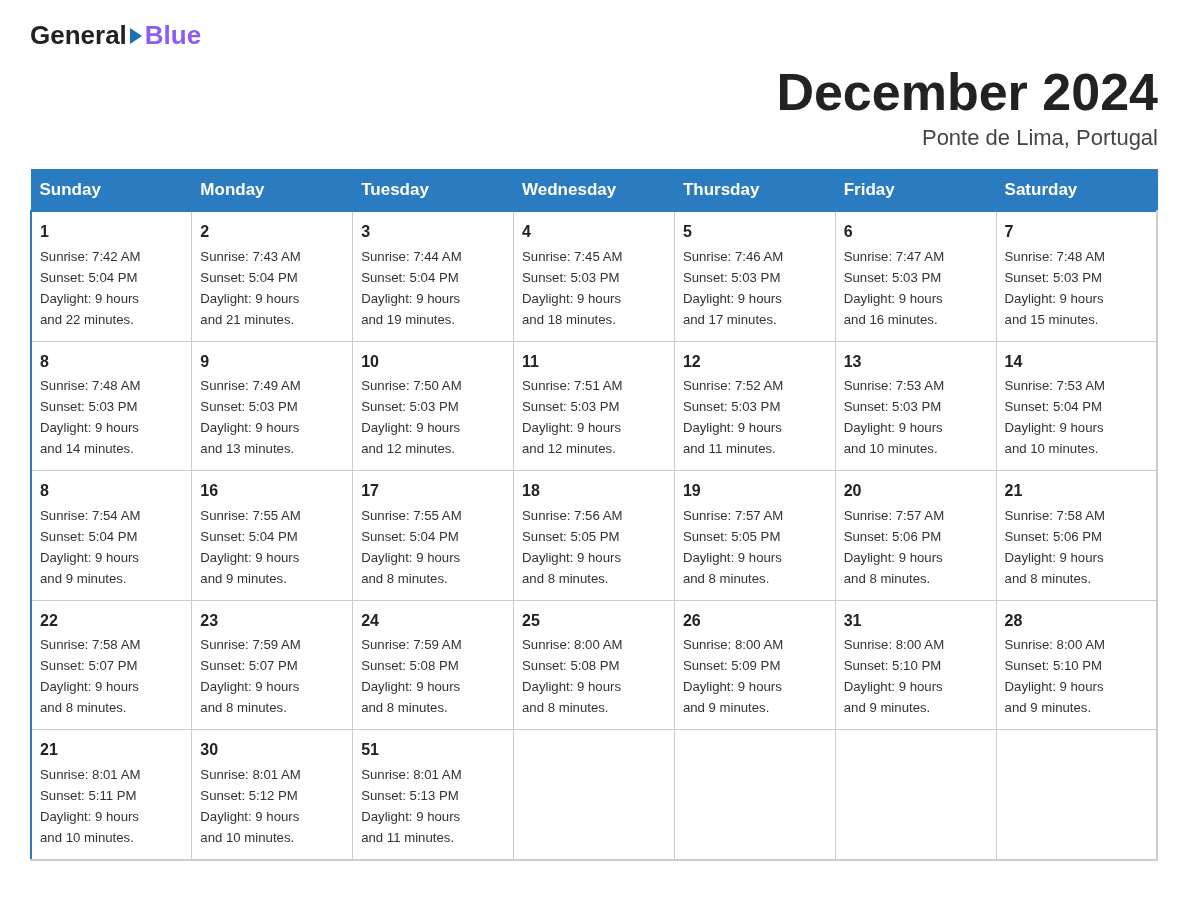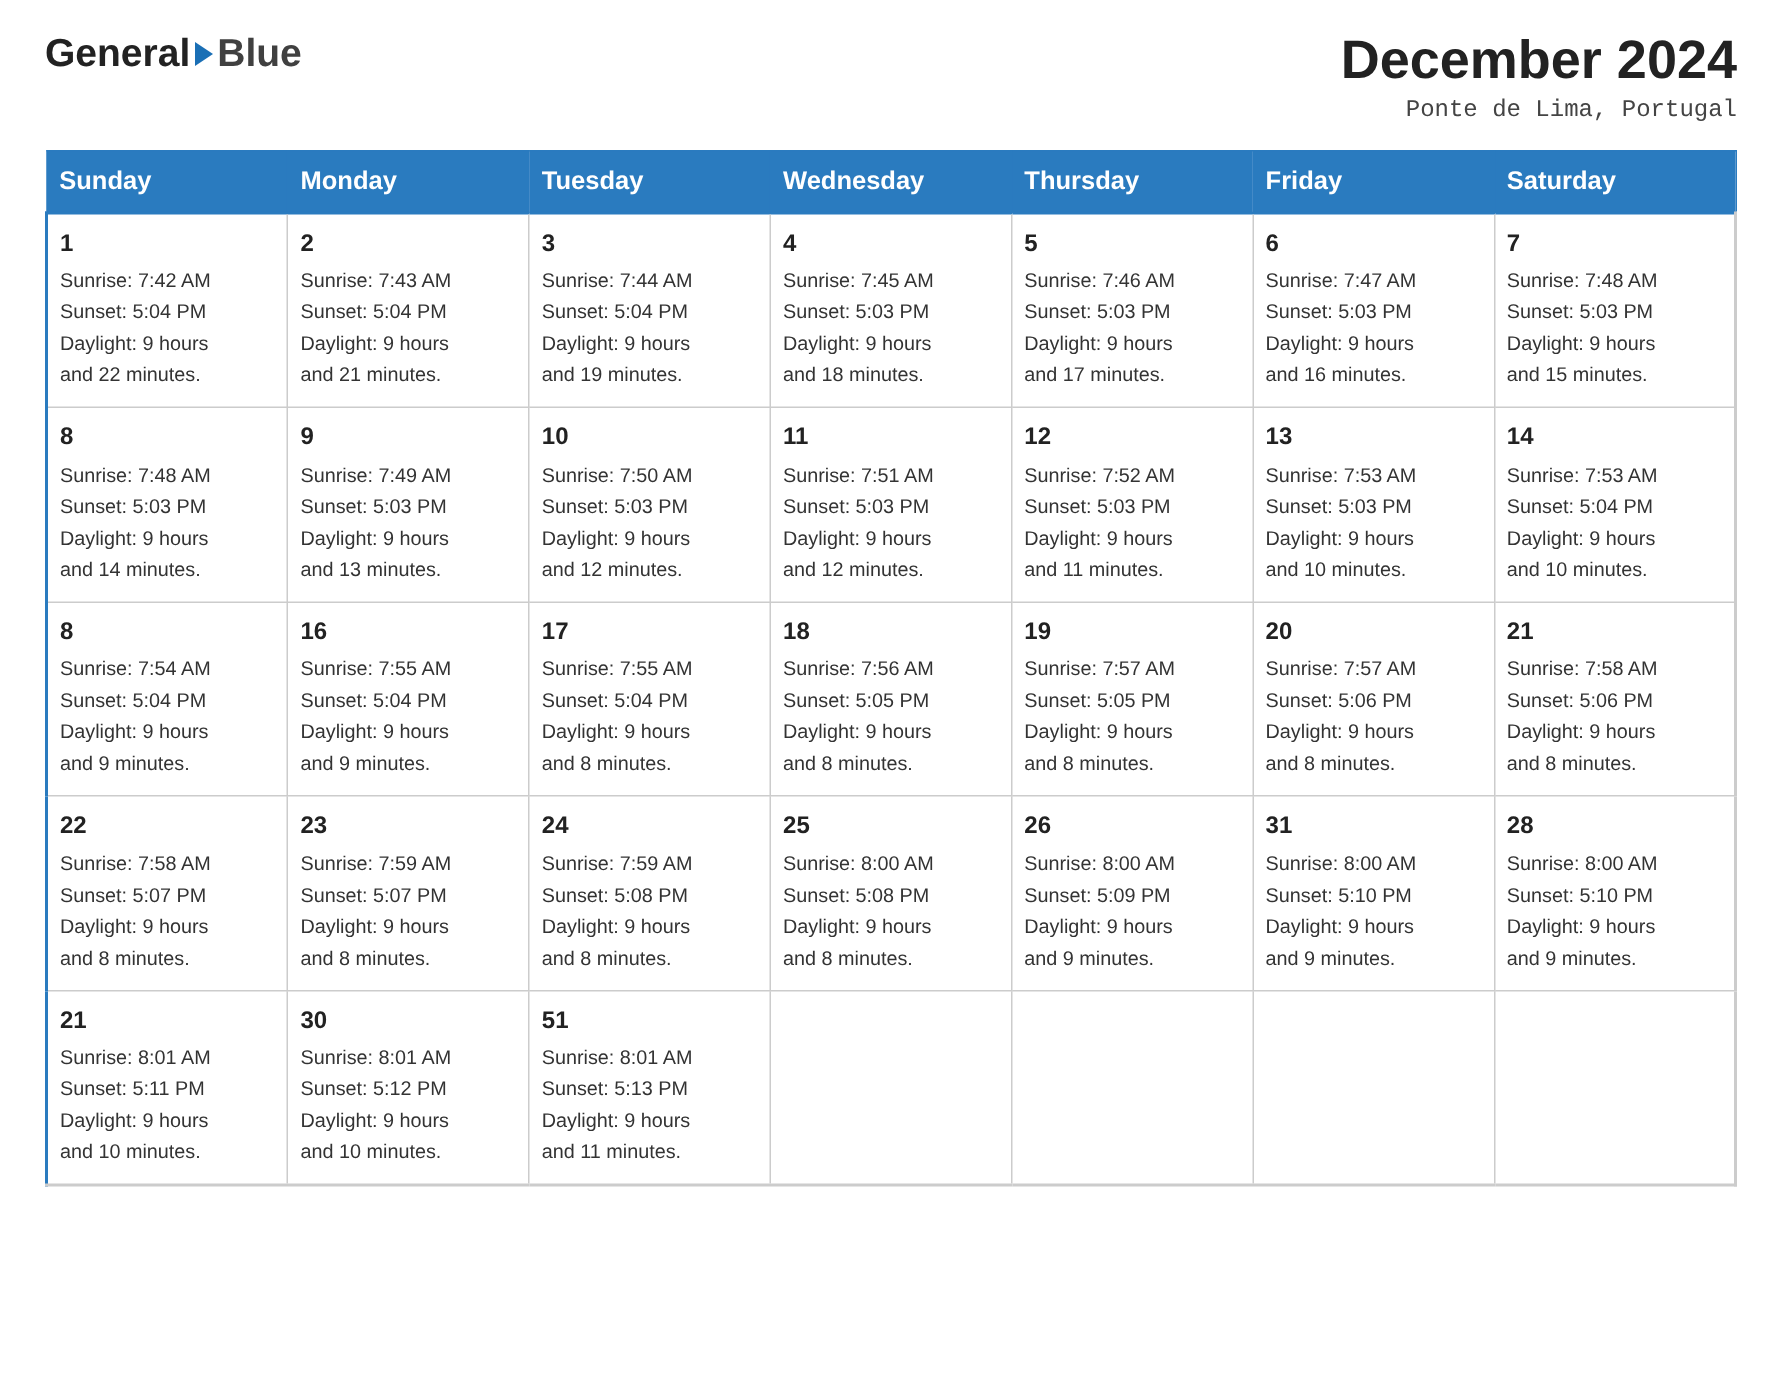--- a/index.html
+++ b/index.html
@@ -33,38 +33,38 @@
     .logo-triangle {
       width: 0;
       height: 0;
       border-left: 12px solid #1a6fb5;
       border-top: 8px solid transparent;
       border-bottom: 8px solid transparent;
       margin: 0 3px;
       display: inline-block;
     }
     .logo-blue {
-      color: #404040;
+      color: #8b5cf6;
       font-size: 26px;
       font-weight: bold;
     }
     .title-area {
       text-align: right;
     }
     .month-title {
-      font-size: 36px;
+      font-size: 52px;
       font-weight: bold;
       color: #222;
       line-height: 1.1;
+      margin-top: 44px;
     }
     .location {
-      font-size: 16px;
+      font-size: 22px;
       color: #444;
       margin-top: 4px;
-      font-family: Liberation Mono, monospace;
     }
     .calendar {
       width: 100%;
       border-collapse: collapse;
       table-layout: fixed;
       border-radius: 26px;
     }
     .calendar thead tr th {
       background-color: #2a7bbf;
       color: #fff;

